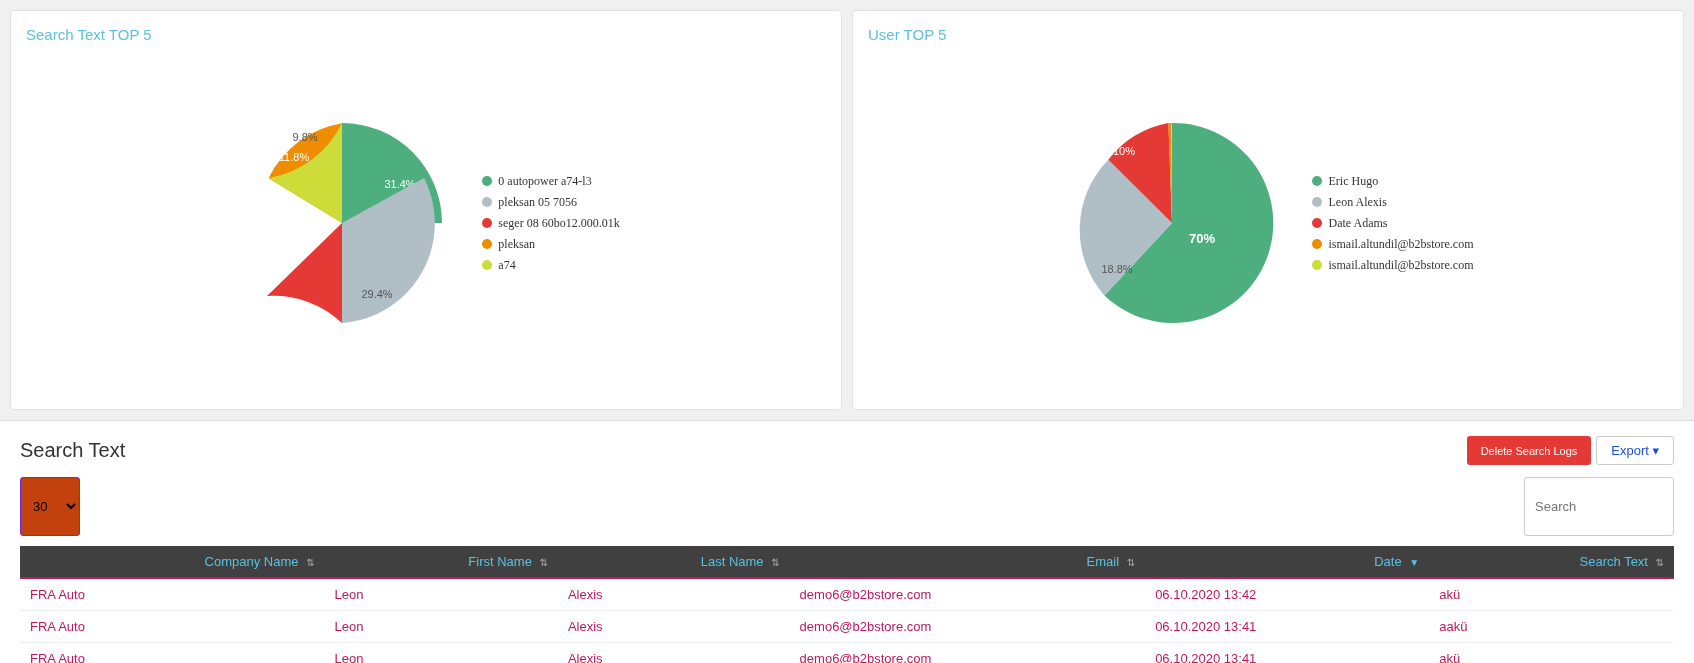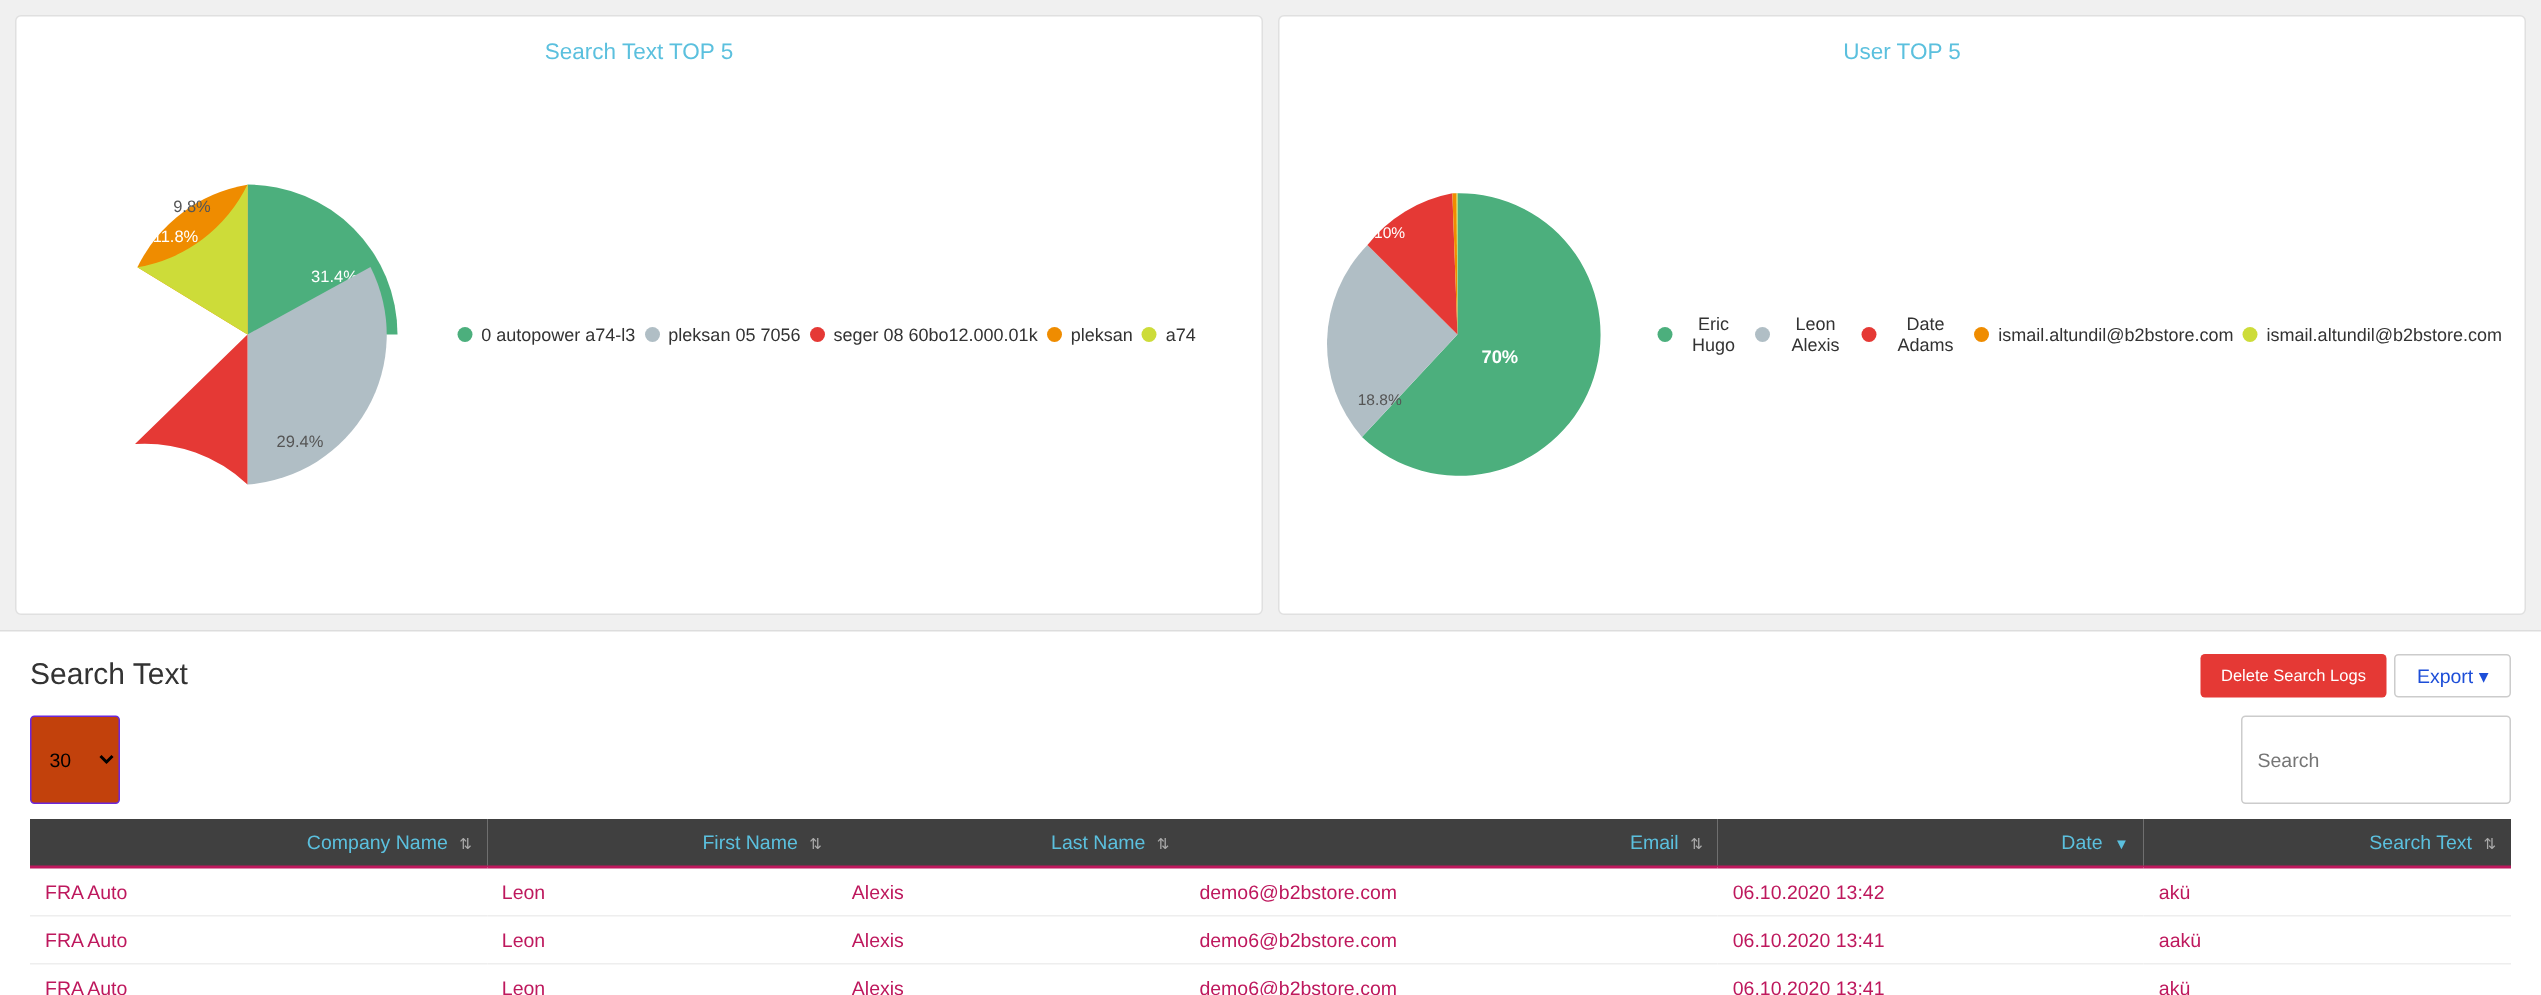--- a/index.html
+++ b/index.html
@@ -12,41 +12,42 @@
       background: #f0f0f0;
     }
 
     .chart-card {
       background: #fff;
       border: 1px solid #e0e0e0;
       border-radius: 4px;
       flex: 1;
       padding: 15px;
       min-height: 400px;
-      text-align: center;
     }
 
     .chart-title {
       color: #5bc0de;
       font-size: 15px;
       margin-bottom: 10px;
     }
 
     .chart-area {
       display: flex;
       align-items: center;
       justify-content: center;
       height: 340px;
       gap: 30px;
     }
 
     .legend {
       display: flex;
+      flex-direction: column;
       gap: 6px;
       font-size: 12px;
+      font-family: Liberation Serif, serif;
     }
 
     .legend-item {
       display: flex;
       align-items: center;
       gap: 6px;
     }
 
     .legend-dot {
       width: 10px;
@@ -115,21 +116,21 @@
       font-size: 13px;
       background: #c2410c;
       cursor: pointer;
     }
 
     .search-input {
       border: 1px solid #ccc;
       border-radius: 3px;
       padding: 21px 10px;
       font-size: 13px;
-      width: 180px;
+      width: 150px;
       color: #999;
     }
 
     table {
       width: 100%;
       border-collapse: collapse;
       font-size: 13px;
     }
 
     th {

